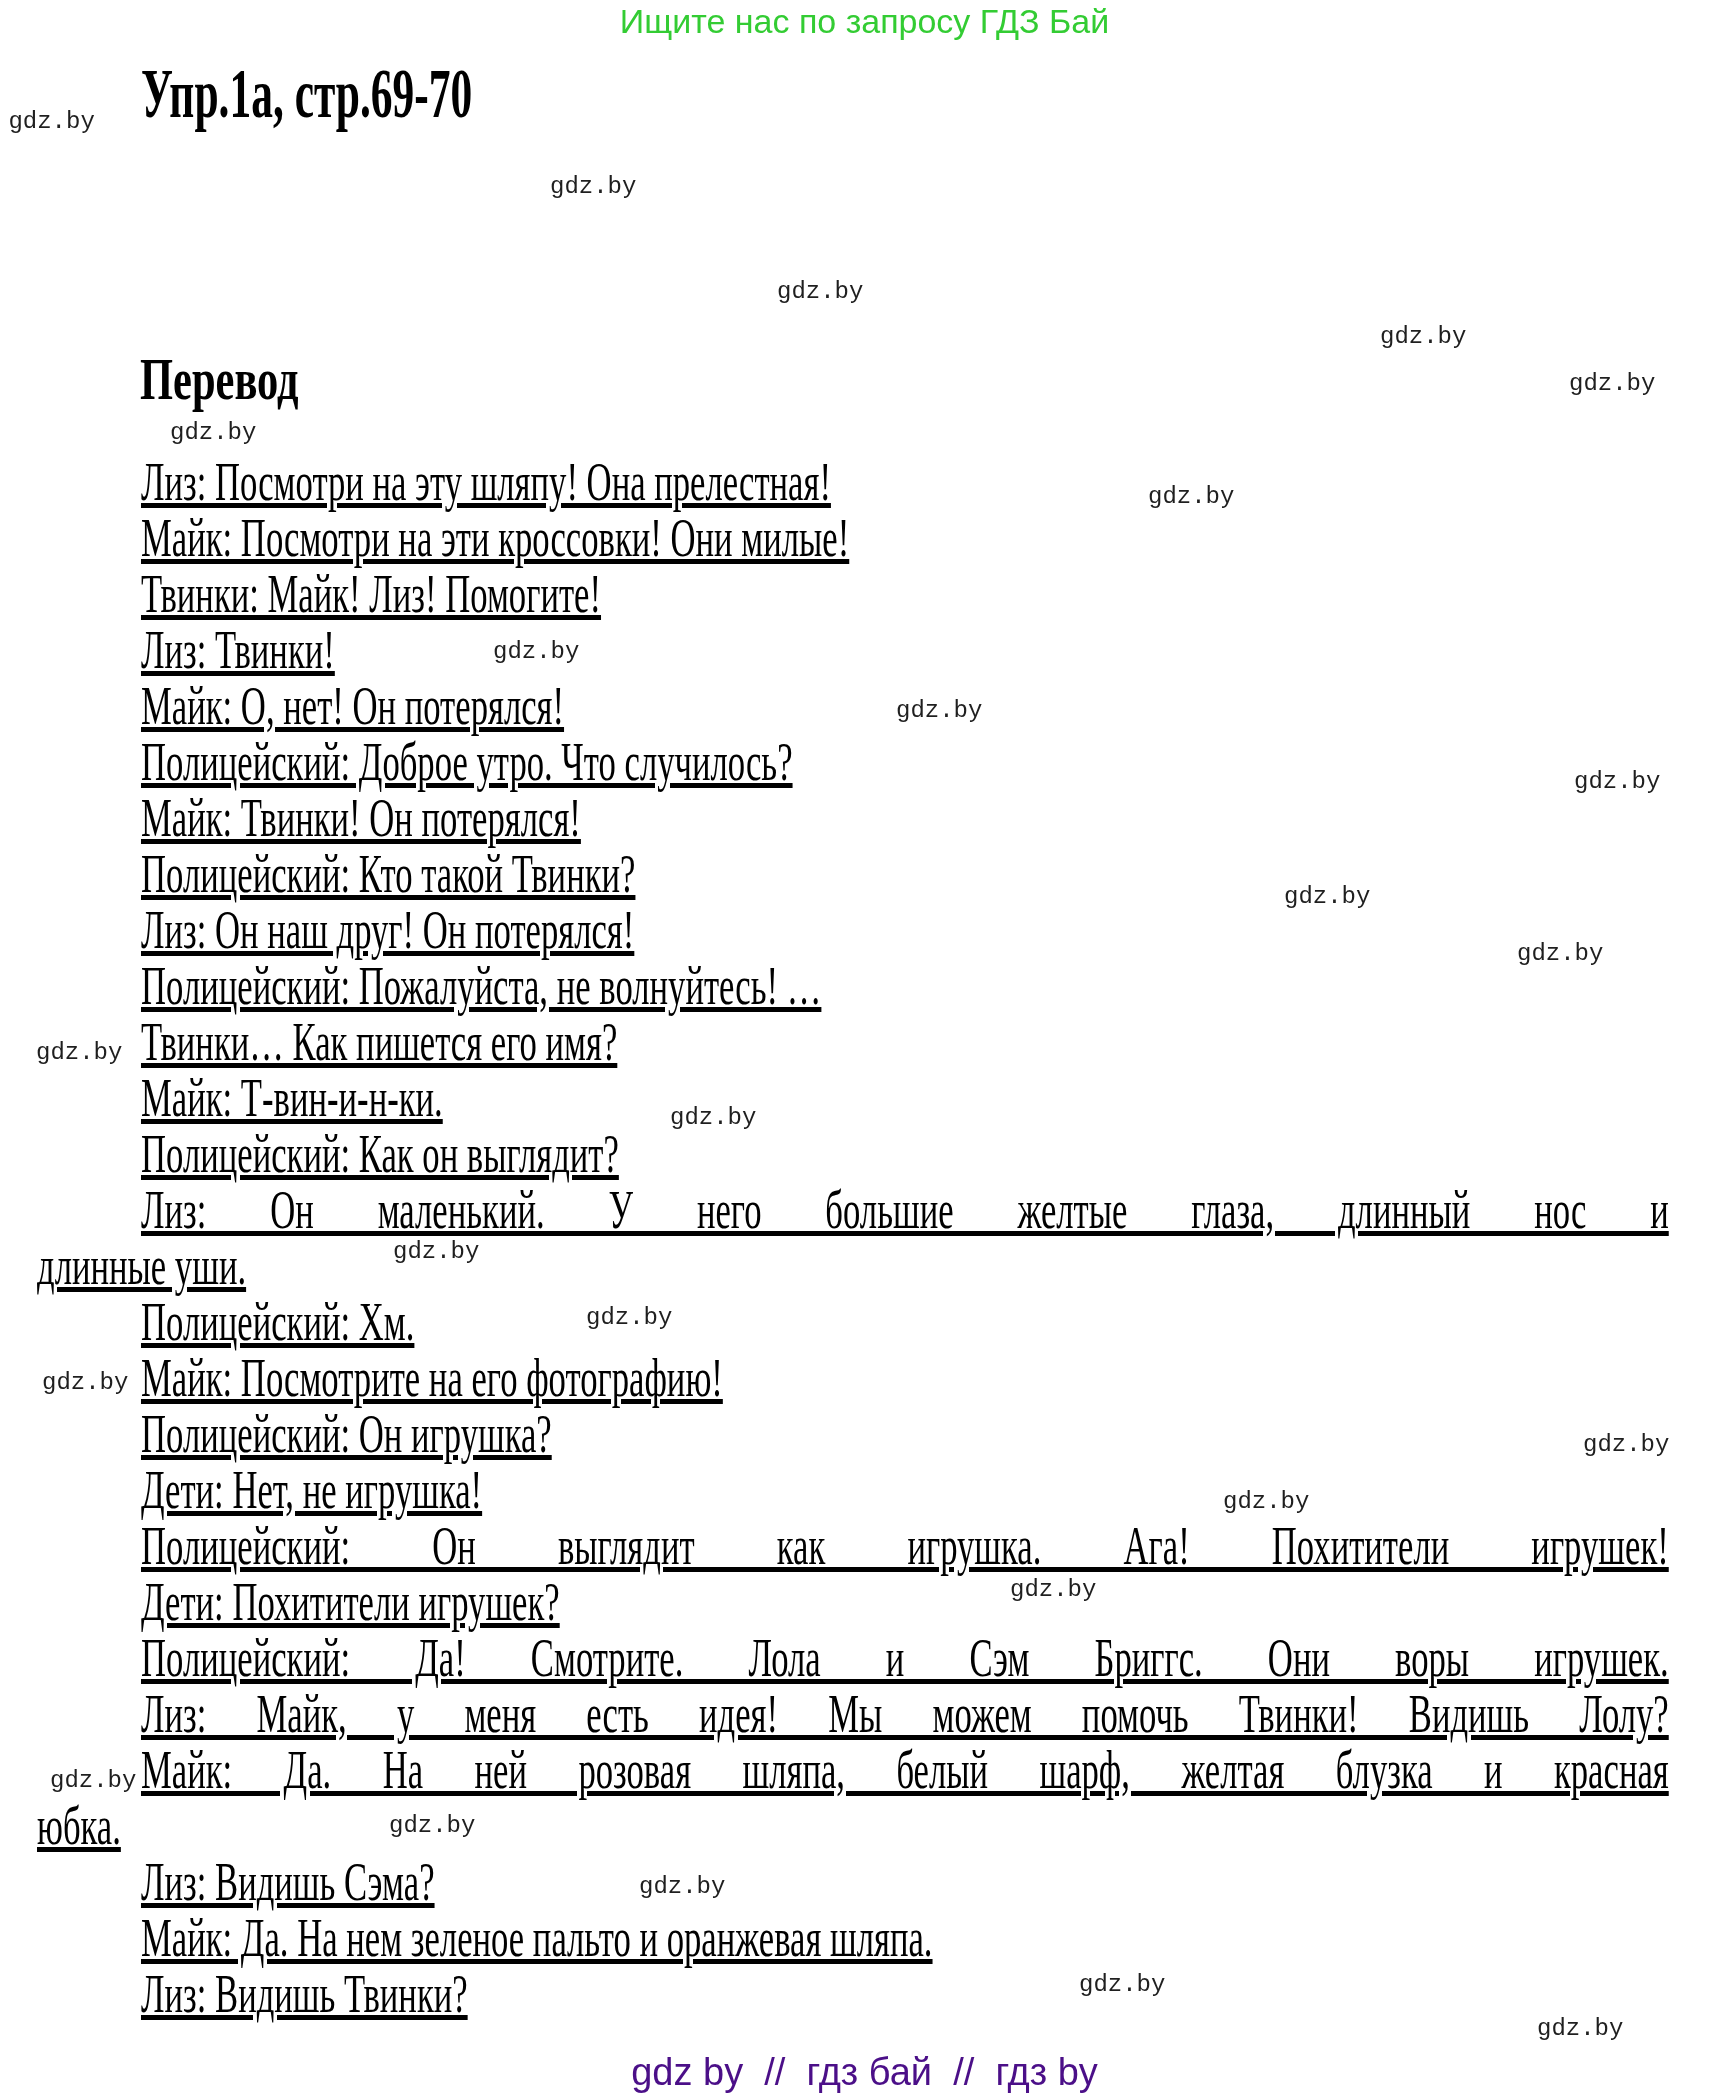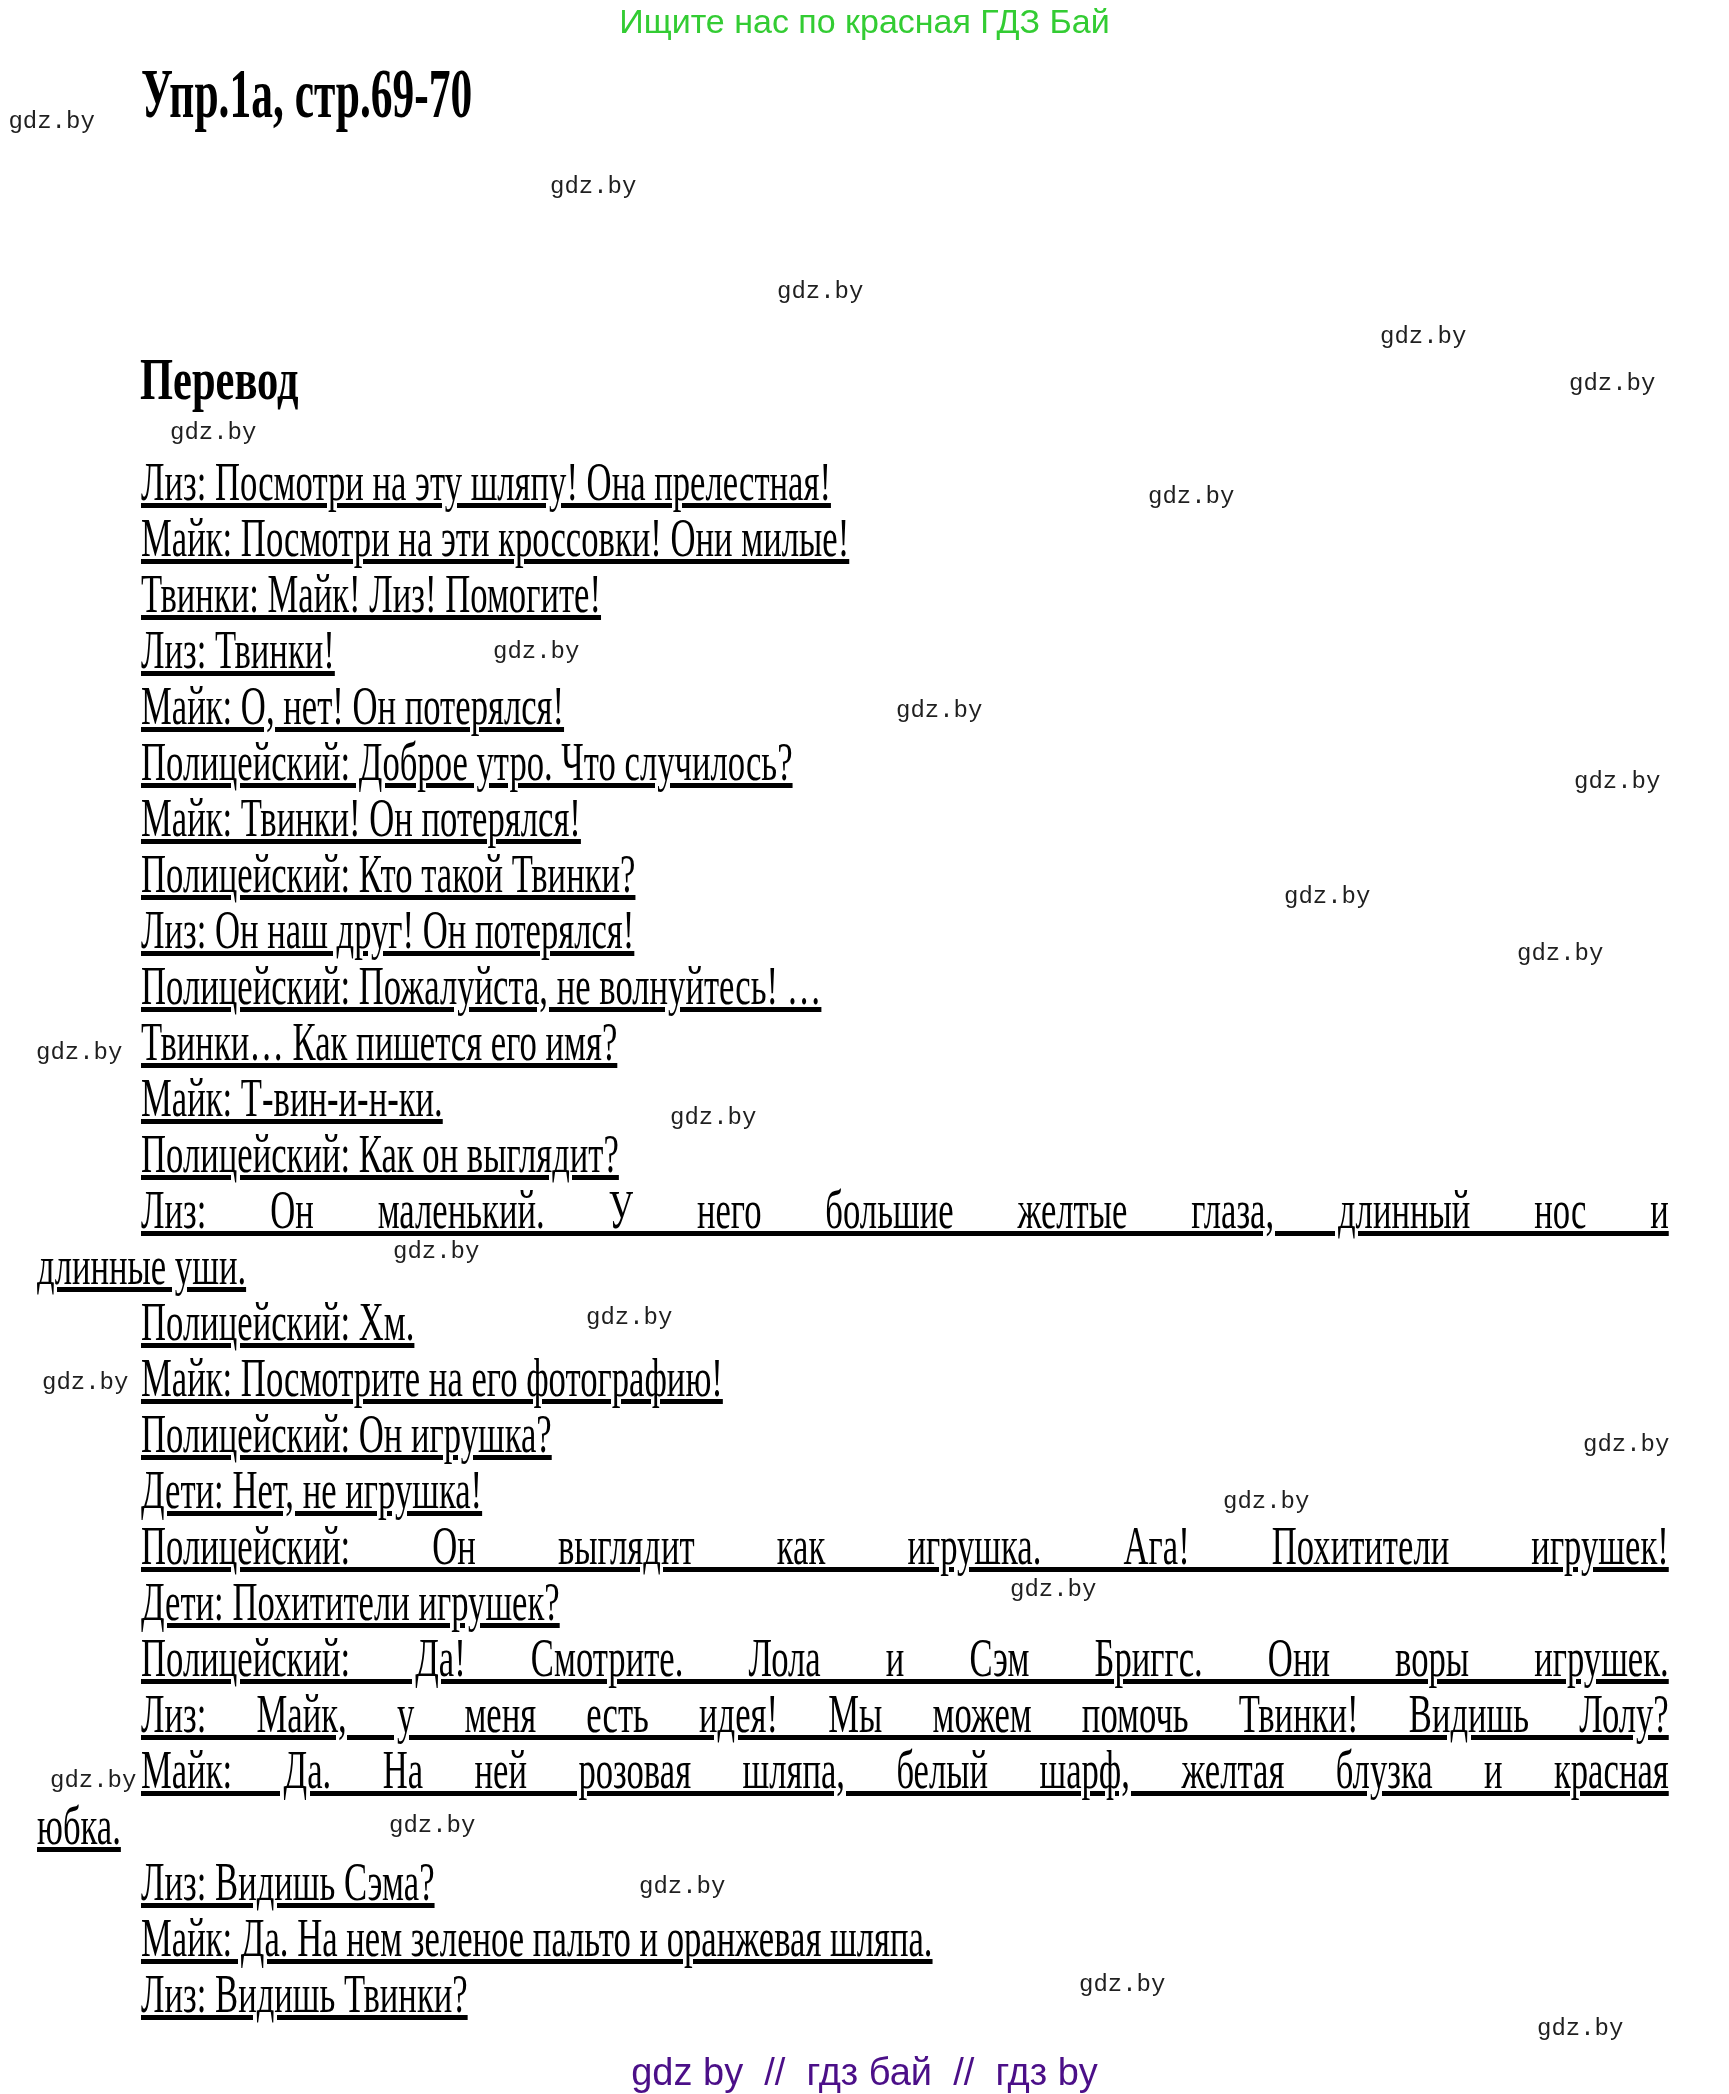--- a/index.html
+++ b/index.html
@@ -48,21 +48,21 @@
     position:absolute; top:2051px; left:0; right:0;
     text-align:center; font-family:"Liberation Sans", sans-serif;
     font-size:38px; white-space:pre;
   }
 </style>
 </head>
 <body>
 
 <div class="page">
 
-  <div class="hdr" style="color: rgb(51, 204, 51);">Ищите нас по красная ГДЗ Бай</div>
+  <div class="hdr" style="color: rgb(51, 204, 51);">Ищите нас по запросу ГДЗ Бай</div>
 
   <div class="title">Упр.1а, стр.69-70</div>
 
 
   <div class="sec">Перевод</div>
 
   <div class="dlg">
     <div class="dl">Лиз: Посмотри на эту шляпу! Она прелестная!</div>
     <div class="dl">Майк: Посмотри на эти кроссовки! Они милые!</div>
     <div class="dl">Твинки: Майк! Лиз! Помогите!</div>

